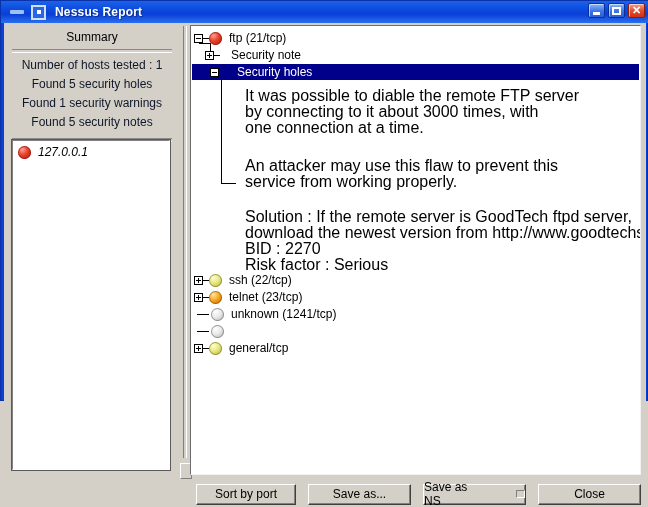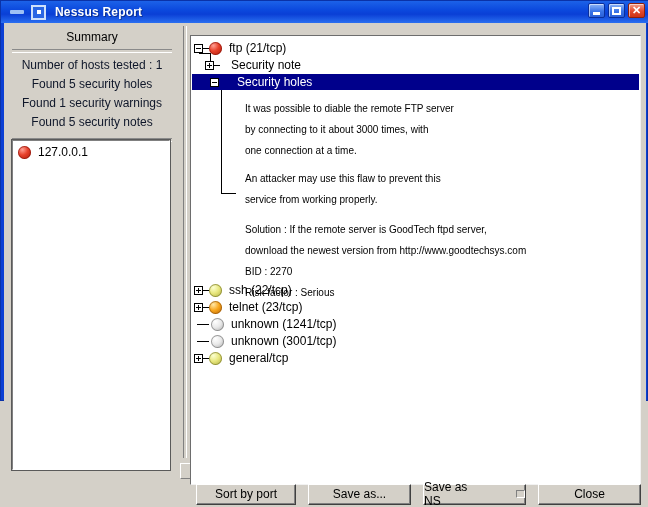--- a/index.html
+++ b/index.html
@@ -67,21 +67,21 @@
     text-align:center;font-size:12px;color:#0f172a;margin-top:5px;white-space:nowrap;
   }
   #host-list{
     position:absolute;left:6px;top:114px;width:158px;height:330px;
     background:#ffffff;box-sizing:border-box;
     border-top:1px solid #808080;border-left:1px solid #808080;
     border-right:1px solid #ffffff;border-bottom:1px solid #ffffff;
     outline:1px solid #5a5a5a;
     overflow:hidden;
   }
-  .host-row{display:flex;align-items:center;height:18px;padding-left:5px;margin-top:2px;}
+  .host-row{display:flex;align-items:center;height:18px;padding-left:5px;margin-top:2px;font-style:italic;}
   .host-row span{font-size:12px;color:#000;margin-left:7px;}
 
   
   .ball{width:13px;height:13px;border-radius:50%;flex:none;position:relative;}
   .ball.red{background:radial-gradient(circle at 34% 28%,#ff9f93 0%,#e8422c 42%,#a81705 100%);
             box-shadow:inset 0 0 0 1px rgba(120,10,0,.55);}
   .ball.yellow{background:radial-gradient(circle at 34% 28%,#fbffd0 0%,#e8e77e 45%,#a9a93c 100%);
             box-shadow:inset 0 0 0 1px rgba(110,110,30,.6);}
   .ball.orange{background:radial-gradient(circle at 34% 28%,#ffe8a8 0%,#f8a61d 45%,#b35f04 100%);
             box-shadow:inset 0 0 0 1px rgba(130,70,0,.55);}
@@ -96,21 +96,21 @@
   }
   #split-thumb{
     position:absolute;left:0;top:437px;width:10px;height:14px;
     background:#d4d0c8;
     border-top:1px solid #ffffff;border-left:1px solid #ffffff;
     border-right:1px solid #808080;border-bottom:1px solid #808080;
   }
 
   
   #tree-pane{
-    position:absolute;left:186px;top:12px;width:451px;height:450px;
+    position:absolute;left:186px;top:2px;width:451px;height:450px;
     background:#ffffff;box-sizing:border-box;
     border-top:1px solid #6d6d6d;border-left:1px solid #6d6d6d;
     border-right:1px solid #f2f2f2;border-bottom:1px solid #f2f2f2;
     overflow:hidden;
   }
   #tree-inner{position:relative;width:100%;height:100%;}
 
   .node{position:absolute;display:flex;align-items:center;height:16px;white-space:nowrap;}
   .node .lbl{font-size:12px;color:#000;}
   .node.sel{background:#00008b;left:1px;right:1px;padding-left:4px;}
@@ -121,21 +121,21 @@
     box-sizing:border-box;position:relative;flex:none;
   }
   .toggle::before{content:"";position:absolute;left:1px;top:3px;width:5px;height:1px;background:#000;}
   .toggle.plus::after{content:"";position:absolute;left:3px;top:1px;width:1px;height:5px;background:#000;}
   .stub{width:6px;height:1px;background:#000;flex:none;}
   .stub-pre{width:6px;height:1px;background:#000;flex:none;}
 
   .vline{position:absolute;width:1px;background:#000;}
   .hline{position:absolute;height:1px;background:#000;}
 
-  .para{position:absolute;font-size:10px;color:#000;line-height:21px;white-space:pre;}
+  .para{position:absolute;font-size:16px;color:#000;line-height:16px;white-space:pre;}
 
   
   #btnbar{position:absolute;left:186px;top:460px;width:451px;height:22px;display:flex;align-items:center;}
   .btn{
     height:21px;background:#d4d0c8;box-sizing:border-box;
     border-top:1px solid #ffffff;border-left:1px solid #ffffff;
     border-right:1px solid #404040;border-bottom:1px solid #404040;
     box-shadow:inset -1px -1px 0 #808080;
     font-size:12px;color:#000;
     display:flex;align-items:center;justify-content:center;gap:7px;
@@ -249,21 +249,20 @@
           <div class="stub-pre" style="margin-left:3px;"></div>
           <div class="stub"></div>
           <div class="ball white" style="margin-left:2px;"></div>
           <span class="lbl" style="margin-left:7px;">unknown (1241/tcp)</span>
         </div>
 
         <div class="node" style="left:3px;top:297px;">
           <div class="stub-pre" style="margin-left:3px;"></div>
           <div class="stub"></div>
           <div class="ball white" style="margin-left:2px;"></div>
-          <span class="lbl" style="margin-left:7px;">unknown (3001/tcp)</span>
         </div>
 
         <div class="node" style="left:3px;top:314px;">
           <div class="toggle plus"></div>
           <div class="stub"></div>
           <div class="ball yellow"></div>
           <span class="lbl" style="margin-left:7px;">general/tcp</span>
         </div>
 
 

